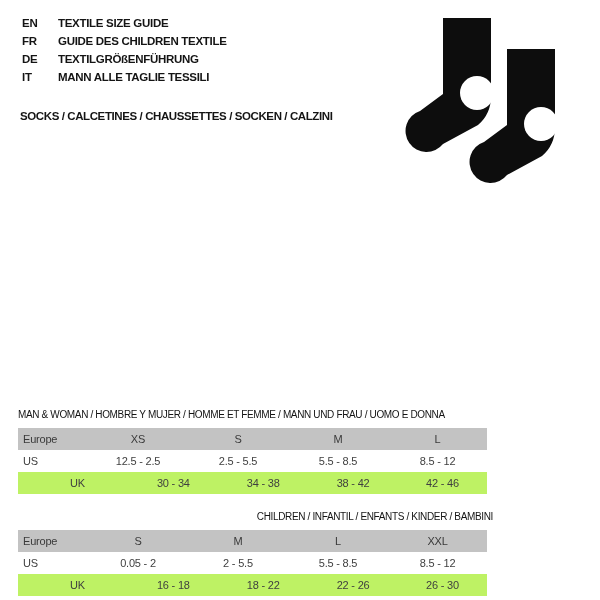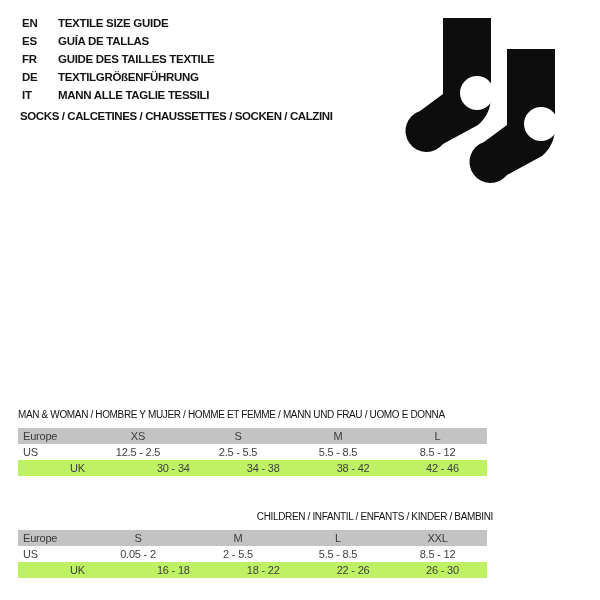--- a/index.html
+++ b/index.html
@@ -22,46 +22,42 @@
     font-size:11.5px;font-weight:700;color:#141414;letter-spacing:-0.4px;white-space:nowrap;
   }
   
   .socks-icon{position:absolute;left:403px;top:10px;}
   
   .table-title{
     position:absolute;left:18px;width:475px;height:14px;
     font-size:10px;font-weight:400;color:#141414;letter-spacing:-0.35px;white-space:nowrap;
   }
   .size-table{position:absolute;left:18px;width:469px;}
-  .t-row{display:flex;height:16px;align-items:center;font-size:11px;color:#3f3f3f;letter-spacing:-0.2px;}
+  .t-row{display:flex;height:22px;align-items:center;font-size:11px;color:#3f3f3f;letter-spacing:-0.2px;}
   .t-row.head{background:#c3c3c3;color:#3a3a3a;}
   .t-row.alt{background:#bef264;padding-left:47px;}
   .c0{width:70px;padding-left:5px;box-sizing:border-box;text-align:left;}
   .c{width:100px;text-align:center;}
   .c.last{width:99px;}
   .title-man{top:409px;}
   .table-man{top:428px;}
   .title-child{top:511px;text-align:right;}
   .table-child{top:530px;}
 </style>
 </head>
 <body>
 
 <div class="lang-block">
   <div class="lang-row">
     <span class="lang-code">EN</span>
     <span class="lang-label">TEXTILE SIZE GUIDE</span>
   </div>
   <div class="lang-row">
-    <span class="lang-code">ES</span>
-    <span class="lang-label">GUÍA DE TALLAS</span>
-  </div>
-  <div class="lang-row">
     <span class="lang-code">FR</span>
-    <span class="lang-label">GUIDE DES TAILLES TEXTILE</span>
+    <span class="lang-label">GUIDE DES CHILDREN TEXTILE</span>
   </div>
   <div class="lang-row">
     <span class="lang-code">DE</span>
     <span class="lang-label">TEXTILGRÖßENFÜHRUNG</span>
   </div>
   <div class="lang-row">
     <span class="lang-code">IT</span>
     <span class="lang-label">MANN ALLE TAGLIE TESSILI</span>
   </div>
 </div>

